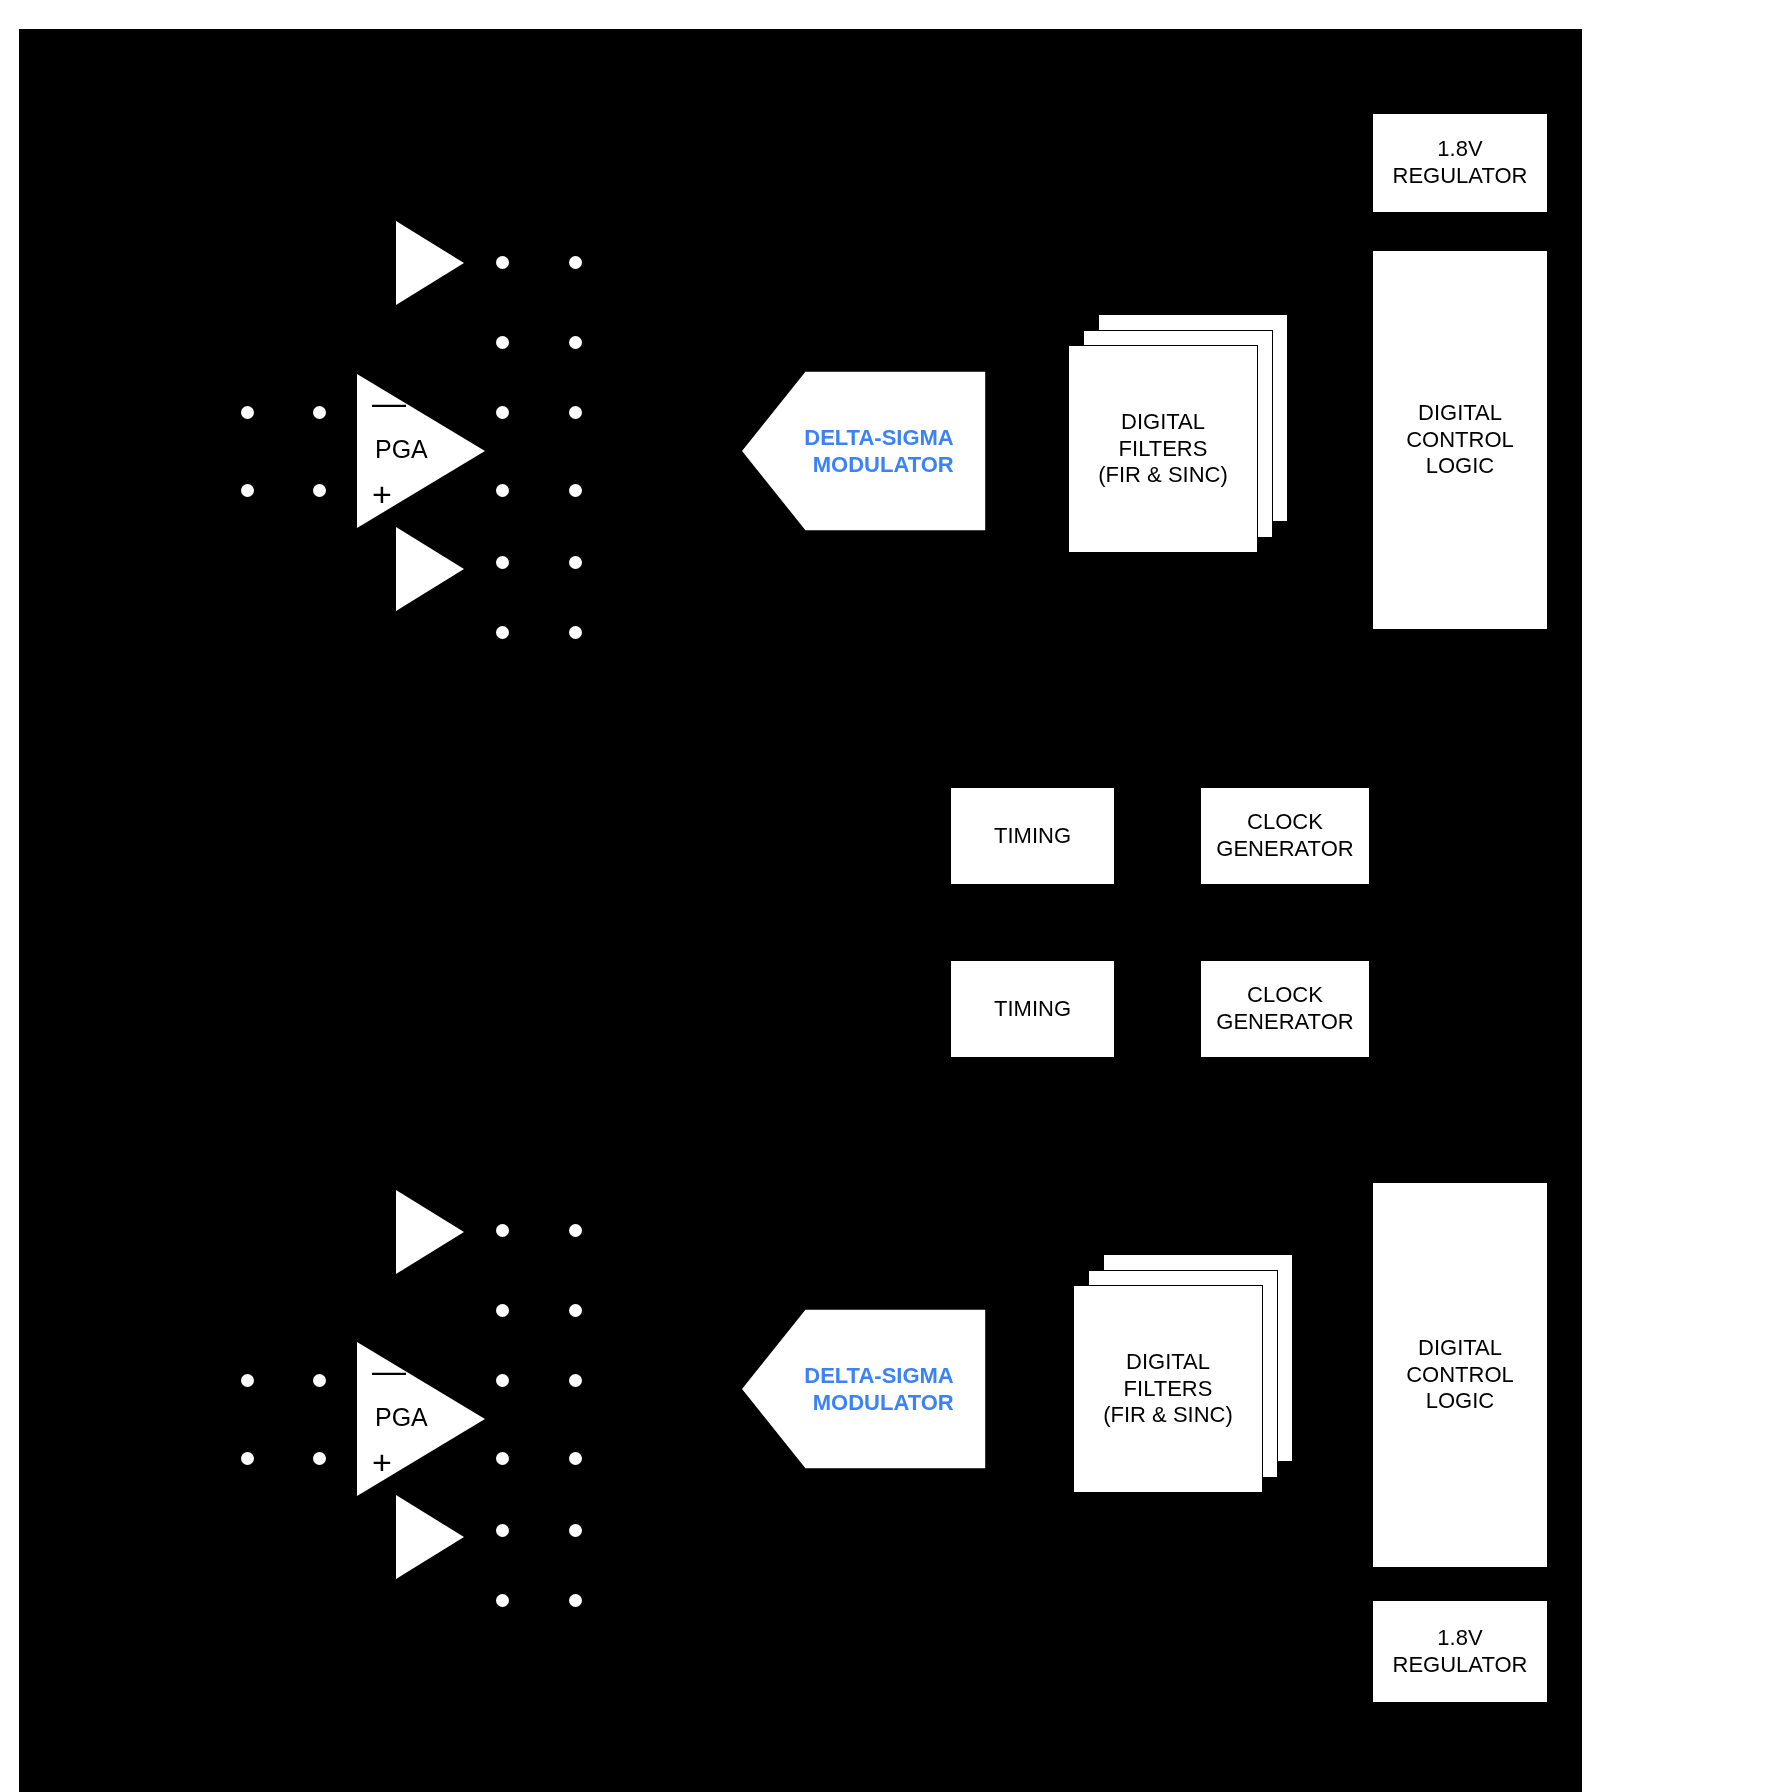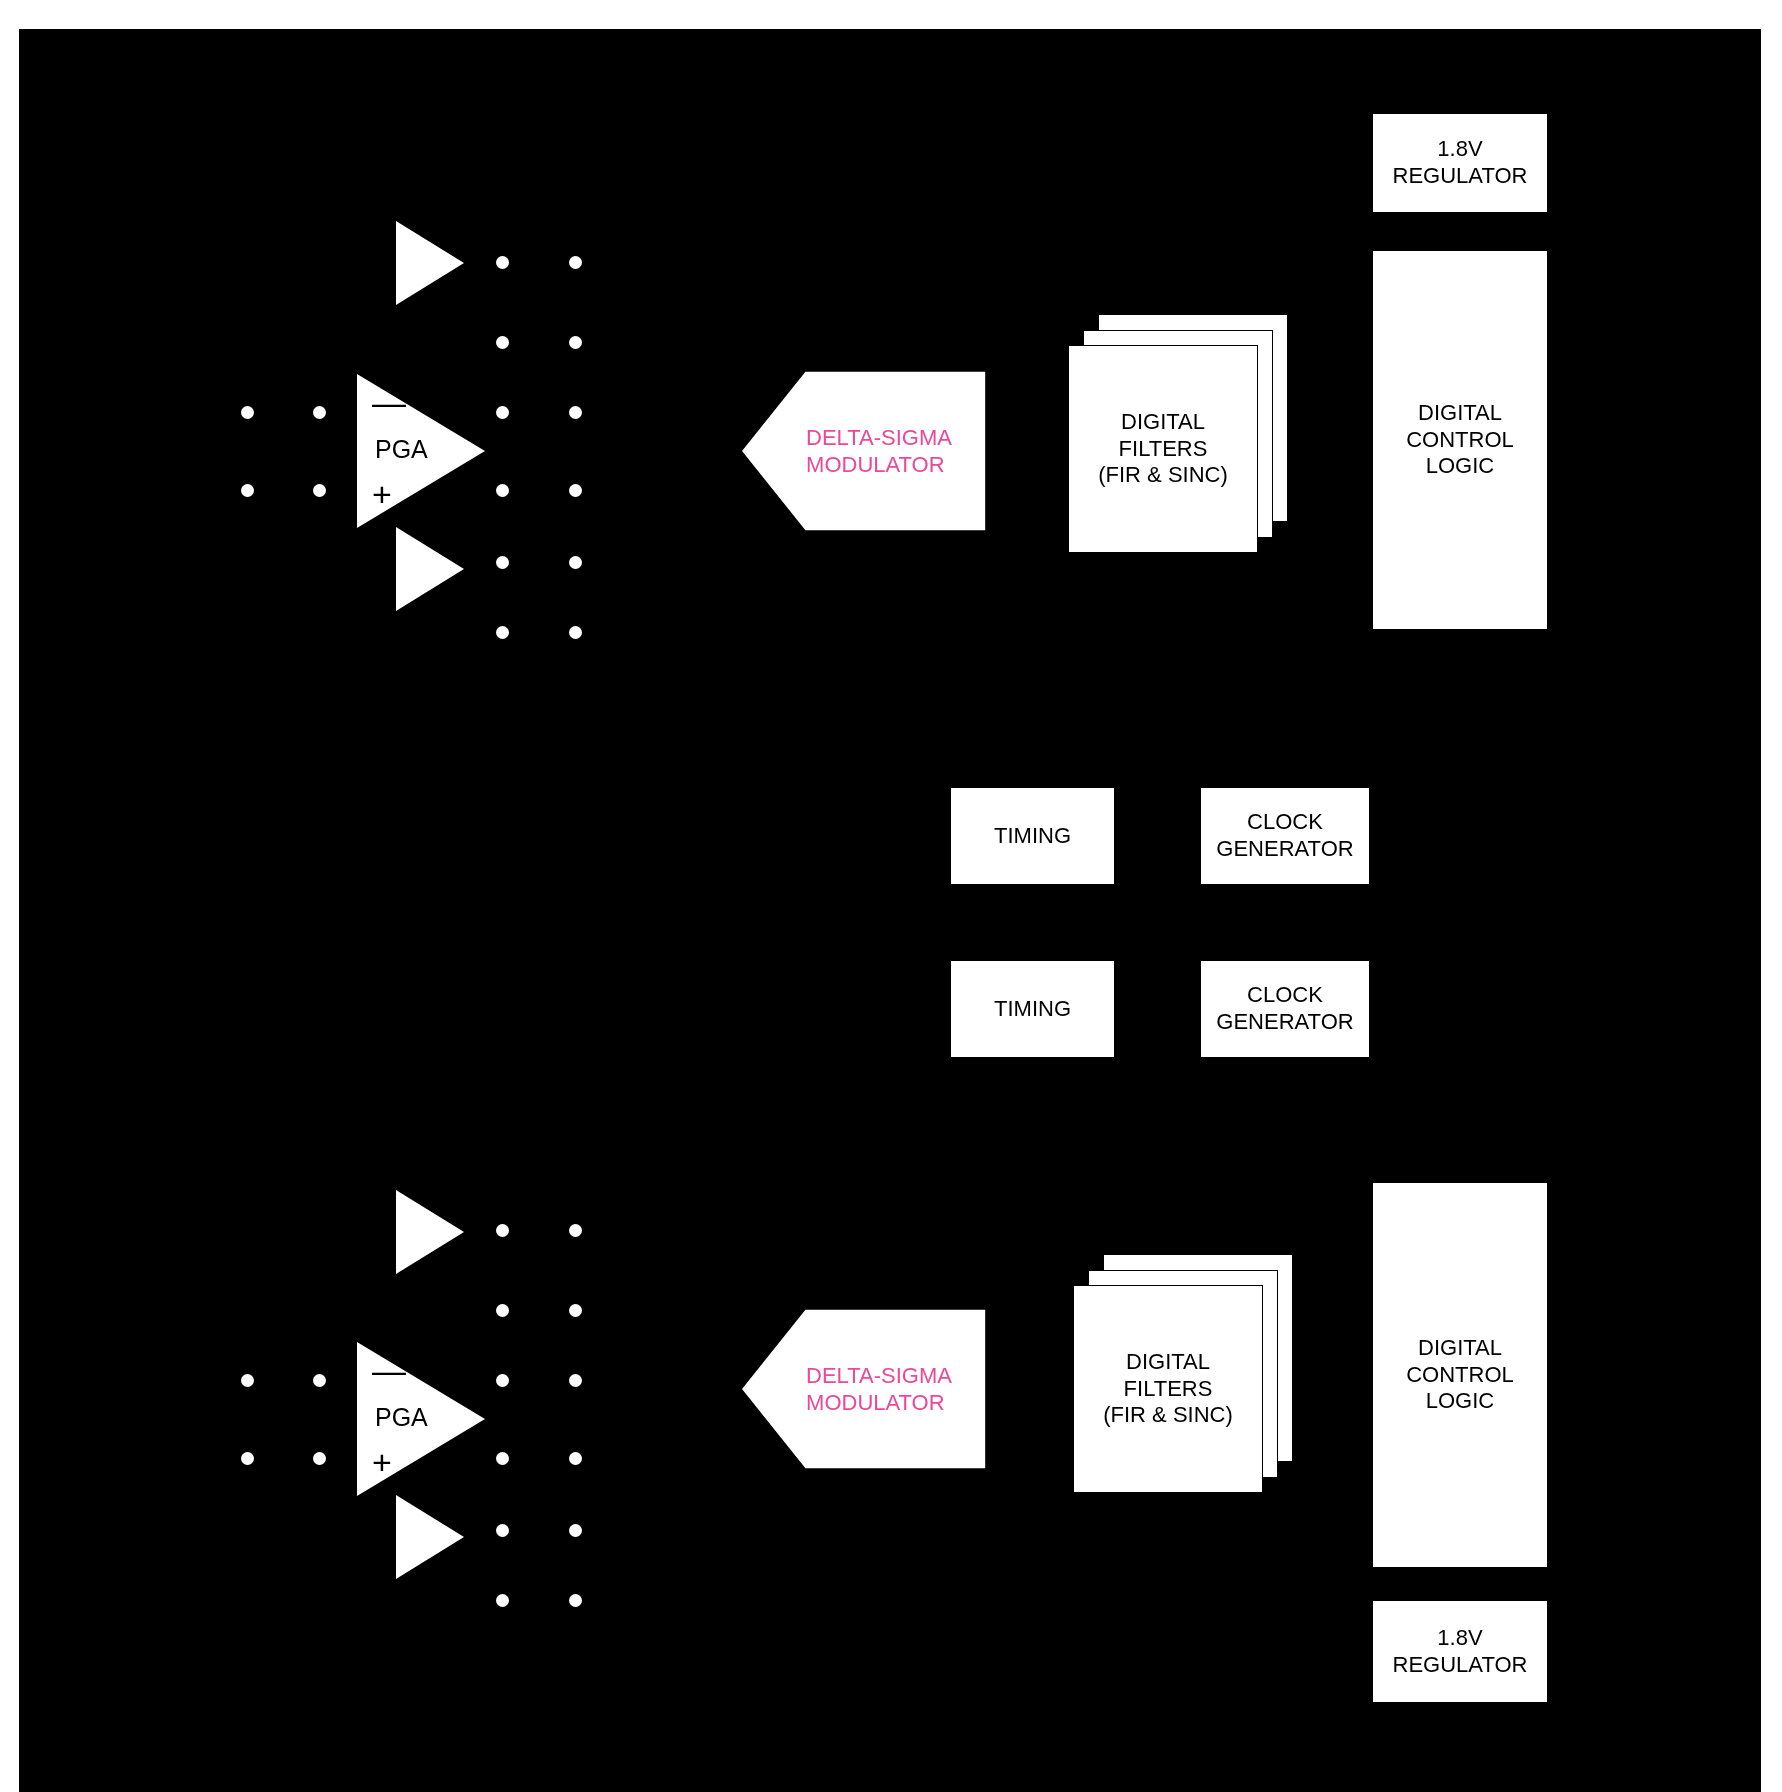--- a/index.html
+++ b/index.html
@@ -1,30 +1,30 @@
 <!DOCTYPE html>
 <html><head>
 <meta charset="utf-8">
 <style>
   html,body{margin:0;padding:0;background:#ffffff;}
-  #page{position:relative;width:1782px;height:1792px;background:#ffffff;overflow:hidden;
+  #page{position:relative;width:1582px;height:1792px;background:#ffffff;overflow:hidden;
         font-family:"Liberation Sans","DejaVu Sans",sans-serif;}
   #canvas{position:absolute;left:19px;top:29px;width:1742px;height:1763px;background:#000000;}
   .box{position:absolute;background:#ffffff;border:1px solid #000000;box-sizing:border-box;
        display:flex;align-items:center;justify-content:center;text-align:center;
        color:#000000;line-height:1.22;}
   .lbl{display:block;white-space:pre-line;}
   .dot{position:absolute;width:13px;height:13px;border-radius:50%;background:#ffffff;}
   .tri{position:absolute;}
   .tri svg{display:block;}
   .sheet{position:absolute;background:#ffffff;border:1px solid #000000;box-sizing:border-box;}
   .pentagon{position:absolute;}
   .pentagon svg{display:block;}
   .pent-label{position:absolute;display:flex;align-items:center;justify-content:center;
-              text-align:left;color:#ec4899;line-height:1.25;white-space:pre-line;}
+              text-align:right;color:#3b82f6;line-height:1.25;white-space:pre-line;font-weight:bold;}
   .f21{font-size:22px;}
   .pga-txt{position:absolute;color:#000000;font-size:25px;text-align:center;}
   .sign{position:absolute;color:#000000;font-size:34px;line-height:1;}
 </style>
 </head>
 <body>
 
 <div id="page">
   <div id="canvas">
 

